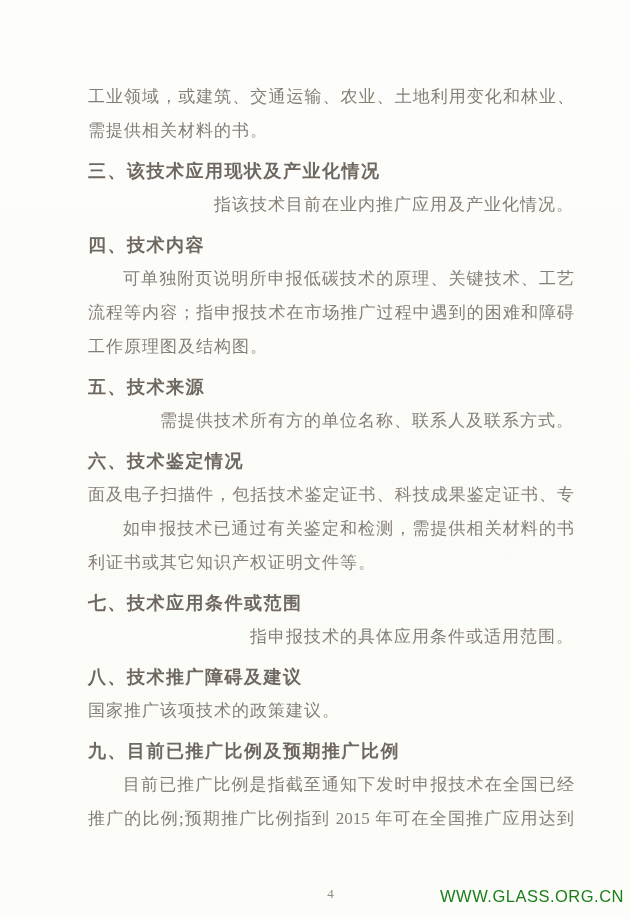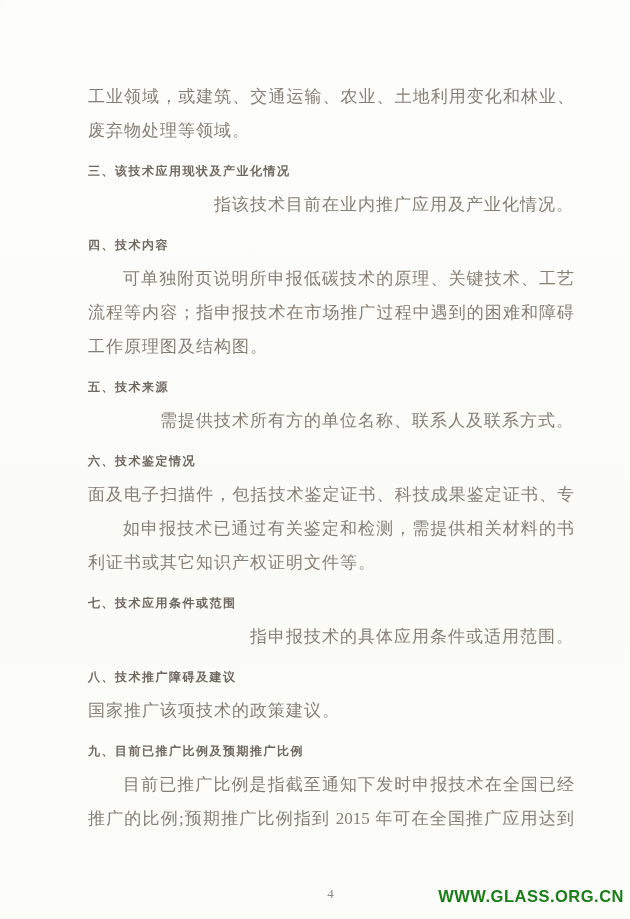--- a/index.html
+++ b/index.html
@@ -29,21 +29,21 @@
     white-space: nowrap;
   }
   .line.justify {
     letter-spacing: 0;
     text-align: justify;
     text-align-last: justify;
     white-space: normal;
   }
   .line.indent { text-indent: 35px; text-align: right; }
   .heading {
-    font-size: 12px;
+    font-size: 18px;
     line-height: 34px;
     height: 34px;
     margin-top: 6px;
     color: #6f6860;
     font-weight: bold;
     letter-spacing: 1.5px;
     white-space: nowrap;
   }
   .footer-pagenum {
     position: absolute;
@@ -51,34 +51,34 @@
     width: 486px;
     text-align: center;
     font-size: 13px;
     color: #8f8a84;
     letter-spacing: 1px;
   }
   .footer-watermark {
     position: absolute;
     right: 6px; top: 887px;
     font-family: "Liberation Sans", sans-serif;
-    font-weight: bold;
+    font-weight: normal;
     font-size: 16.5px;
     color: #1b7e1b;
     letter-spacing: 0.5px;
     margin-left: 32px;
   }
 </style>
 </head>
 <body>
 
 <div class="page">
   <div class="doc-body" id="doc-body">
       <div class="line justify">工业领域，或建筑、交通运输、农业、土地利用变化和林业、</div>
-      <div class="line">废弃物处理等领域。</div>
+      <div class="line">需提供相关材料的书。</div>
       <div class="heading">三、该技术应用现状及产业化情况</div>
       <div class="line indent">指该技术目前在业内推广应用及产业化情况。</div>
       <div class="heading">四、技术内容</div>
       <div class="line indent justify">可单独附页说明所申报低碳技术的原理、关键技术、工艺</div>
       <div class="line justify">流程等内容；指申报技术在市场推广过程中遇到的困难和障碍</div>
       <div class="line">工作原理图及结构图。</div>
       <div class="heading">五、技术来源</div>
       <div class="line indent">需提供技术所有方的单位名称、联系人及联系方式。</div>
       <div class="heading">六、技术鉴定情况</div>
       <div class="line justify">面及电子扫描件，包括技术鉴定证书、科技成果鉴定证书、专</div>

